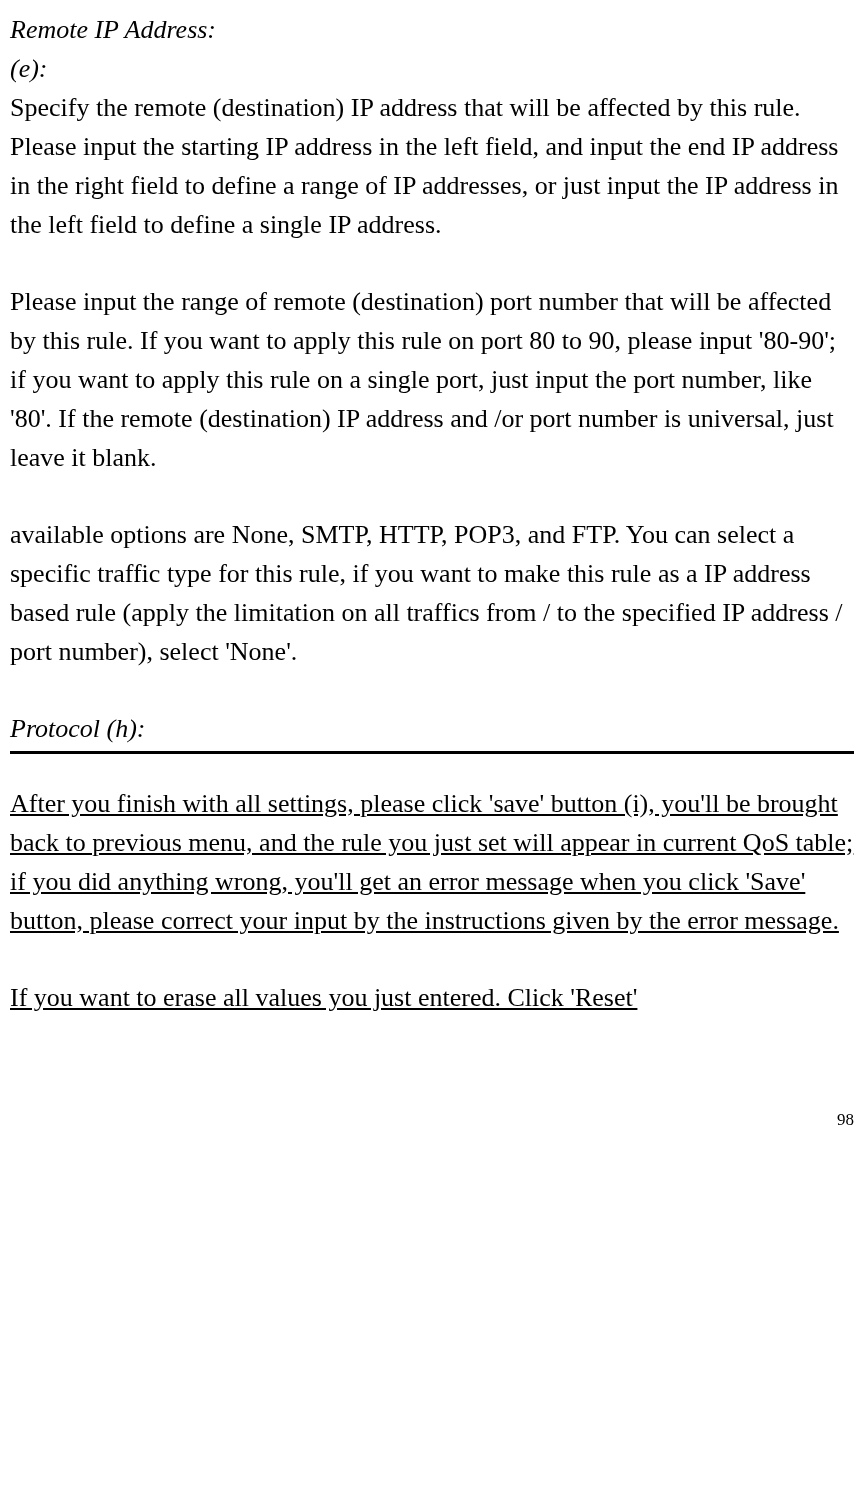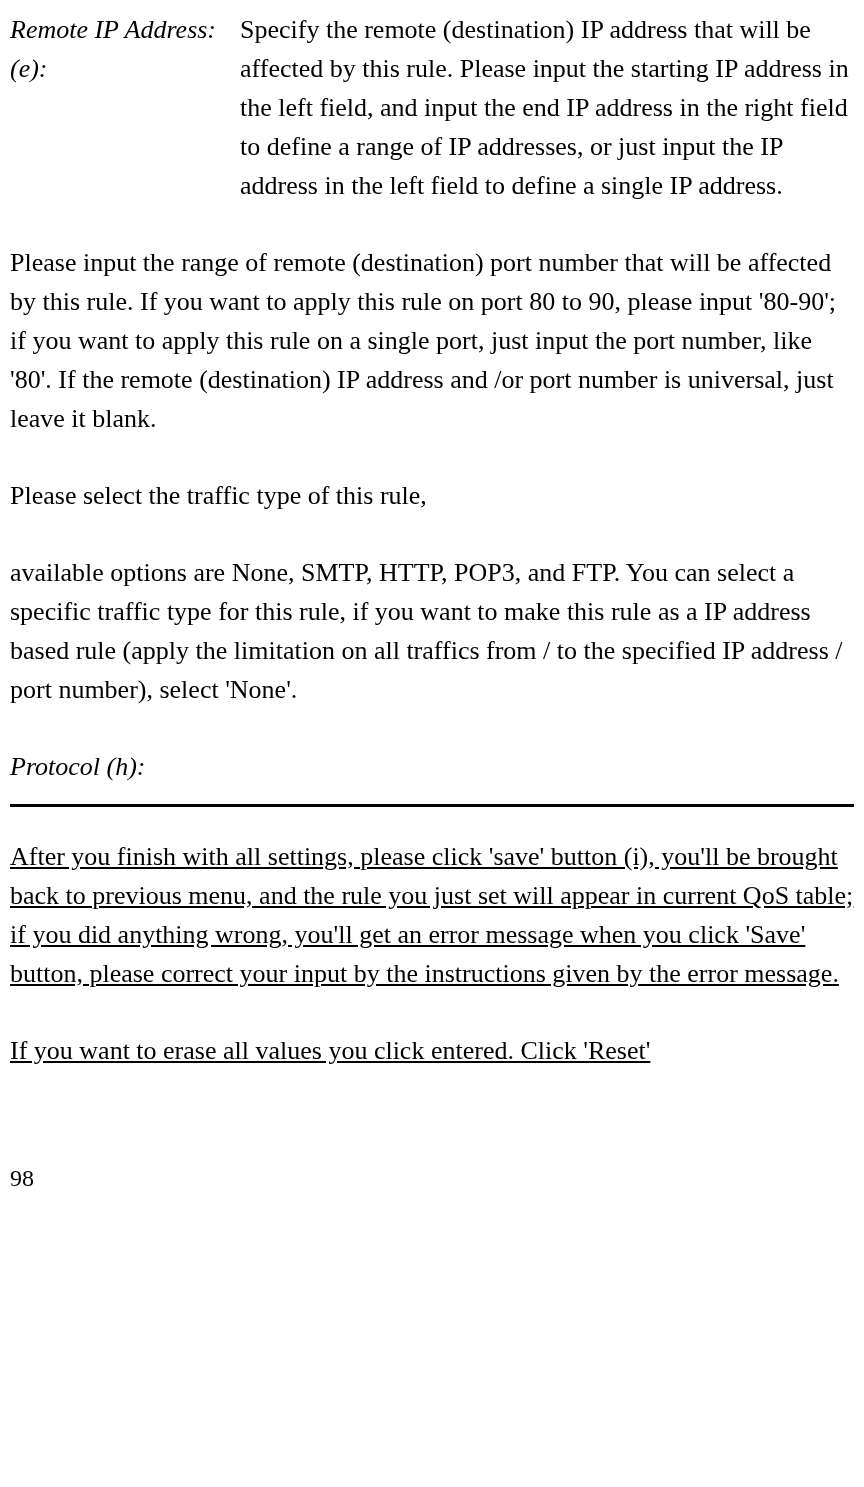--- a/index.html
+++ b/index.html
@@ -12,23 +12,24 @@
       font-size: 26px;
       line-height: 1.5;
       padding: 10px 10px 40px 10px;
       background: #fff;
       color: #000;
       width: 864px;
     }
     .definition-row {
       display: flex;
       margin-bottom: 38px;
+      flex-direction: column;
     }
     .definition-row:last-of-type {
-      margin-bottom: 16px;
+      margin-bottom: 1px;
     }
     .term {
       width: 230px;
       flex-shrink: 0;
       font-style: italic;
     }
     .description {
       flex: 1;
     }
     .description p {
@@ -41,49 +42,48 @@
       border-bottom: 3px solid #000;
       padding-bottom: 2px;
       margin-bottom: 30px;
     }
     .body-text {
       font-style: normal;
       margin-bottom: 38px;
       text-decoration: underline;
     }
     .page-number {
-      text-align: left;
+      text-align: right;
       font-style: normal;
-      font-size: 24px;
+      font-size: 17px;
       margin-top: 90px;
     }
   </style>
 </head>
 <body>
 
 <div class="definitions-section">
 
   <div class="definition-row">
     <div class="term">Remote IP Address: (e):</div>
     <div class="description">Specify the remote (destination) IP address that will be affected by this rule. Please input the starting IP address in the left field, and input the end IP address in the right field to define a range of IP addresses, or just input the IP address in the left field to define a single IP address.</div>
   </div>
 
   <div class="definition-row">
     <div class="description">Please input the range of remote (destination) port number that will be affected by this rule. If you want to apply this rule on port 80 to 90, please input '80-90'; if you want to apply this rule on a single port, just input the port number, like '80'. If the remote (destination) IP address and /or port number is universal, just leave it blank.</div>
   </div>
 
   <div class="definition-row">
     <div class="description">
-      <p>Please select the traffic type of this rule,</p>
       <p>available options are None, SMTP, HTTP, POP3, and FTP. You can select a specific traffic type for this rule, if you want to make this rule as a IP address based rule (apply the limitation on all traffics from / to the specified IP address / port number), select 'None'.</p>
     </div>
   </div>
 
   <div class="definition-row">
     <div class="term">Protocol (h):</div>
   </div>
 
 </div>
 
 <p class="body-text">After you finish with all settings, please click 'save' button (i), you'll be brought back to previous menu, and the rule you just set will appear in current QoS table; if you did anything wrong, you'll get an error message when you click 'Save' button, please correct your input by the instructions given by the error message.</p>
-<p class="body-text">If you want to erase all values you click entered. Click 'Reset'</p>
+<p class="body-text">If you want to erase all values you just entered. Click 'Reset'</p>
 
 <div class="page-number">98</div>
 
 </body></html>

